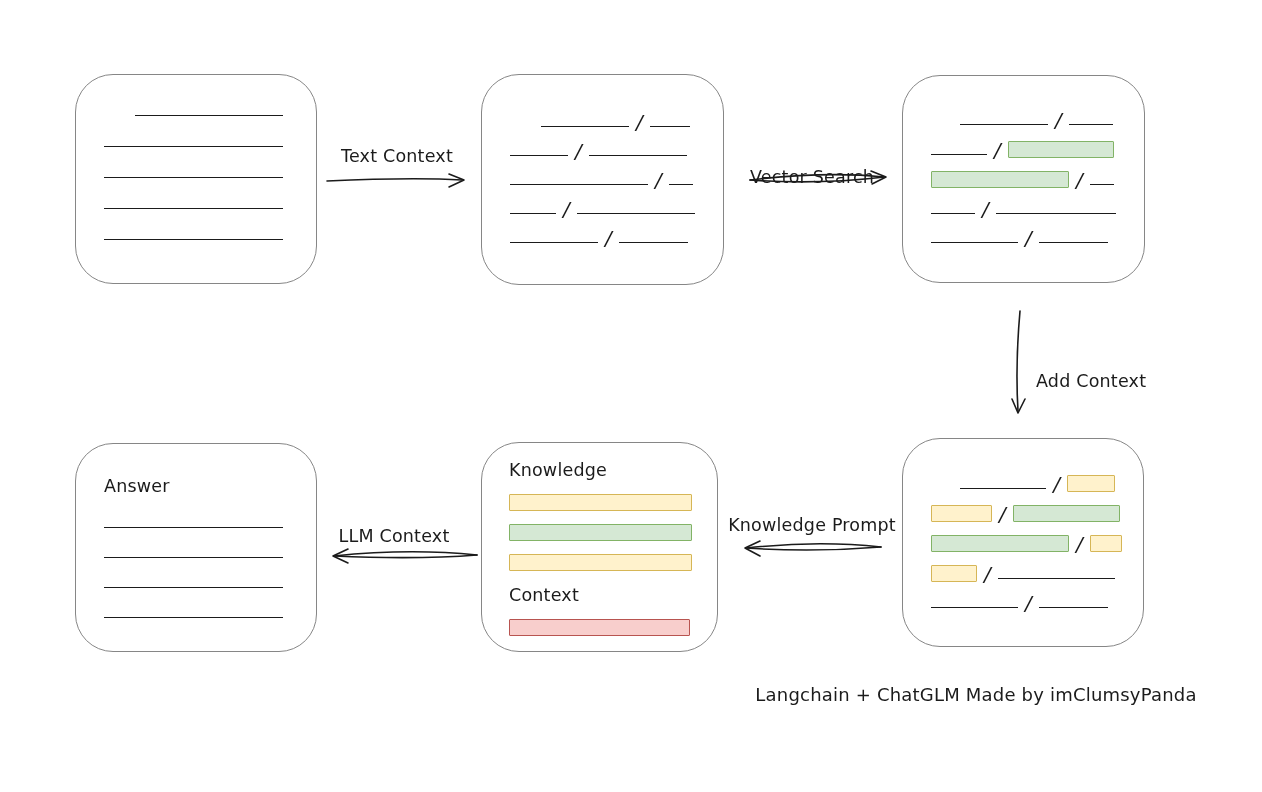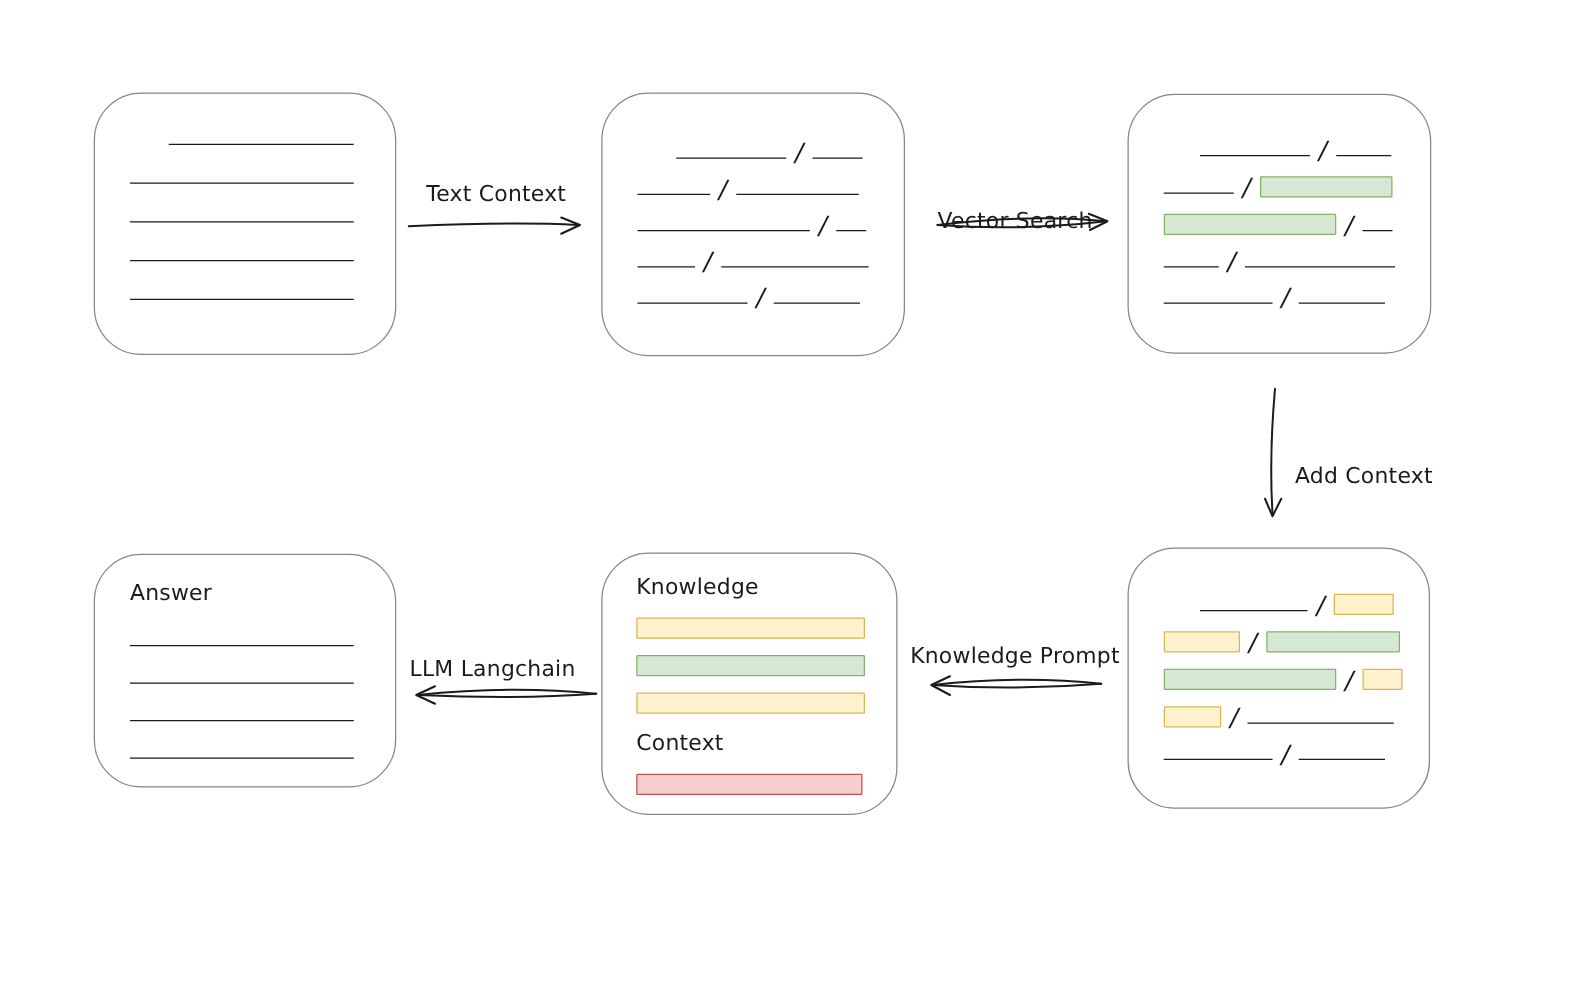--- a/index.html
+++ b/index.html
@@ -166,21 +166,21 @@
         <div class="bar yellow" style="width: 183px;"></div>
       </div>
       <div class="row">
         <div class="node-label">Context</div>
       </div>
       <div class="row">
         <div class="bar red" style="width: 181px;"></div>
       </div>
     </div>
 
-  <div class="node node-answer gap-answer" style="left:75px; top:443px; width:242px; height:187px;">
+  <div class="node node-answer gap-answer" style="left:75px; top:443px; width:242px; height:209px;">
       <div class="row">
         <div class="node-label">Answer</div>
       </div>
       <div class="row">
         <div class="hline" style="width: 179px;"></div>
       </div>
       <div class="row">
         <div class="hline" style="width: 179px;"></div>
       </div>
       <div class="row">
@@ -214,16 +214,17 @@
       <path d="M477 555 C 428 550, 382 551, 334 556"></path>
       <path d="M477 555 C 425 559, 380 558, 334 556"></path>
       <path d="M348 549 L333 556 L348 563"></path>
     </g>
   </svg>
 
   <div class="arrow-label centered" style="left:397px; top:146px;">Text Context</div>
   <div class="arrow-label centered" style="left:812px; top:147px;margin-top:20px;">Vector Search</div>
   <div class="arrow-label" style="left:1036px; top:352px;margin-top:19px;">Add Context</div>
   <div class="arrow-label centered" style="left:812px; top:515px;">Knowledge Prompt</div>
-  <div class="arrow-label centered" style="left:394px; top:526px;">LLM Langchain</div>
-
+  <div class="arrow-label centered" style="left:394px; top:526px;">LLM Context</div>
+
+  <div id="caption">Langchain + ChatGLM Made by imClumsyPanda</div>
 
 </div>
 
 </body></html>

